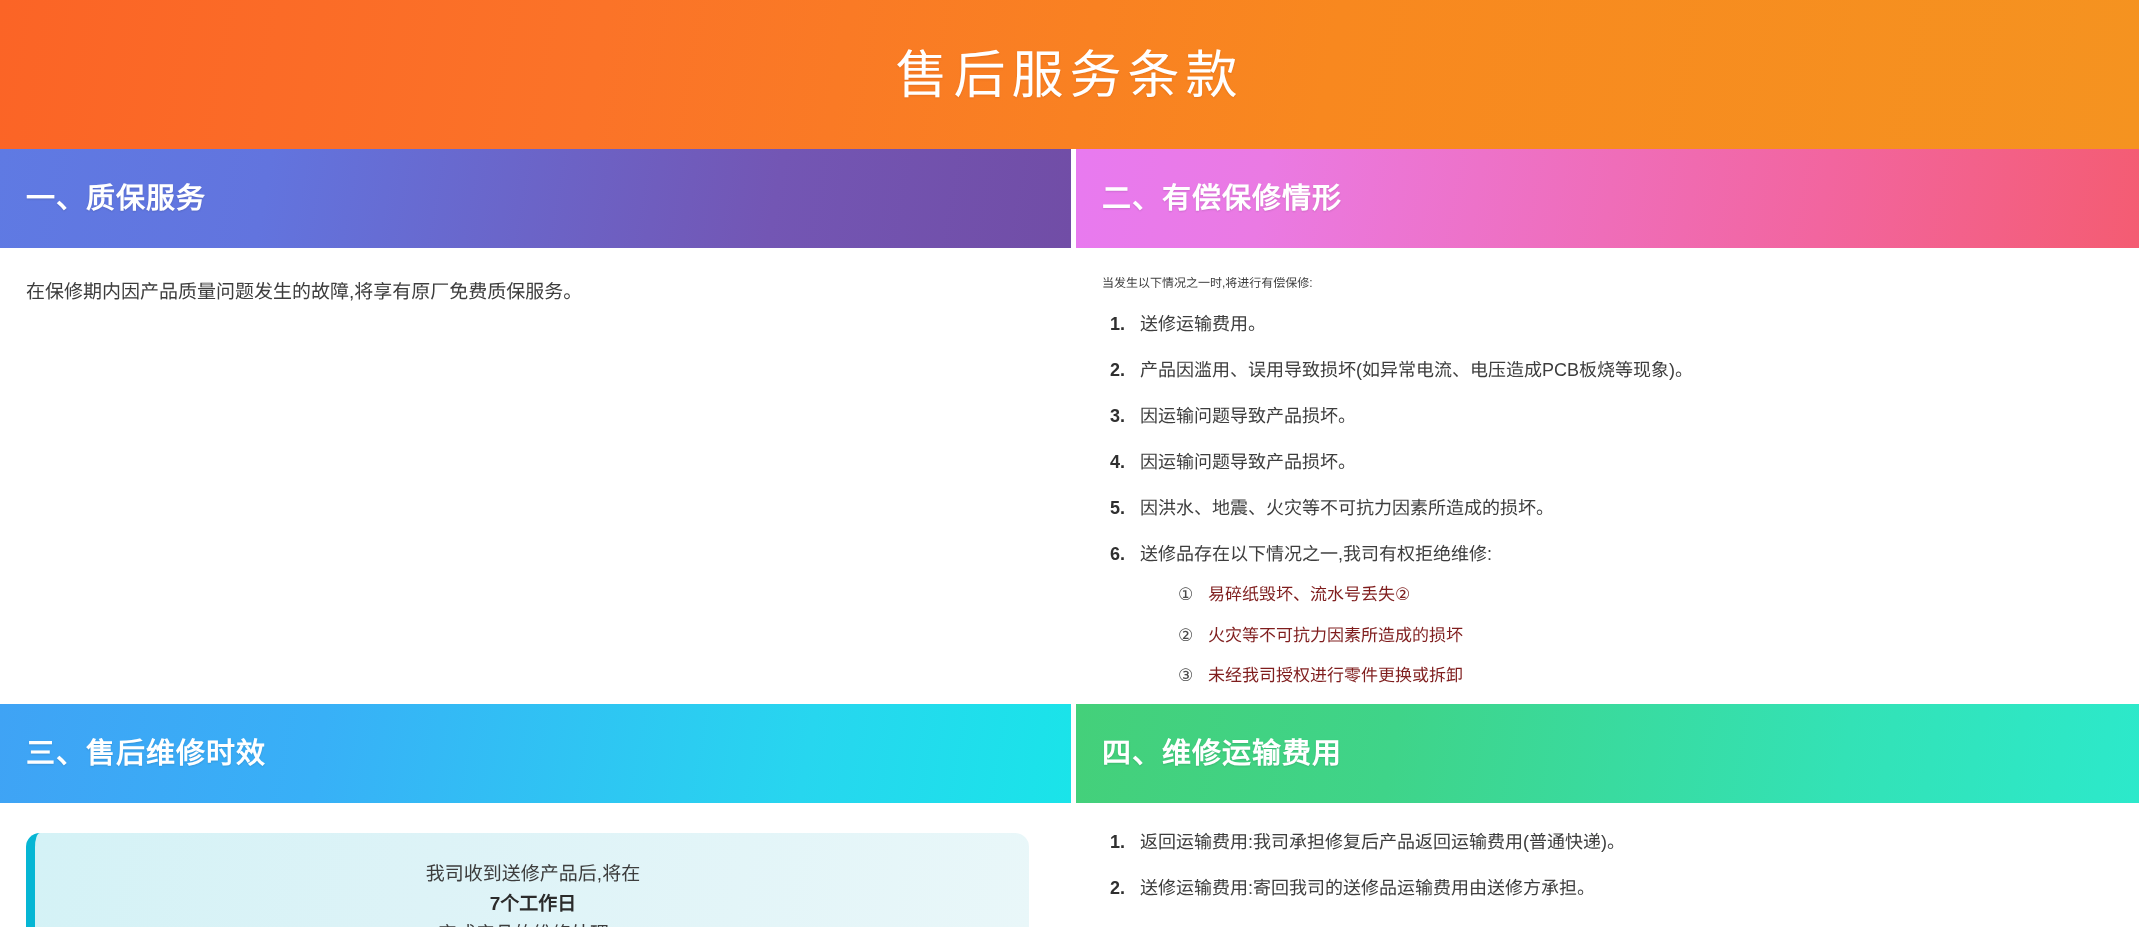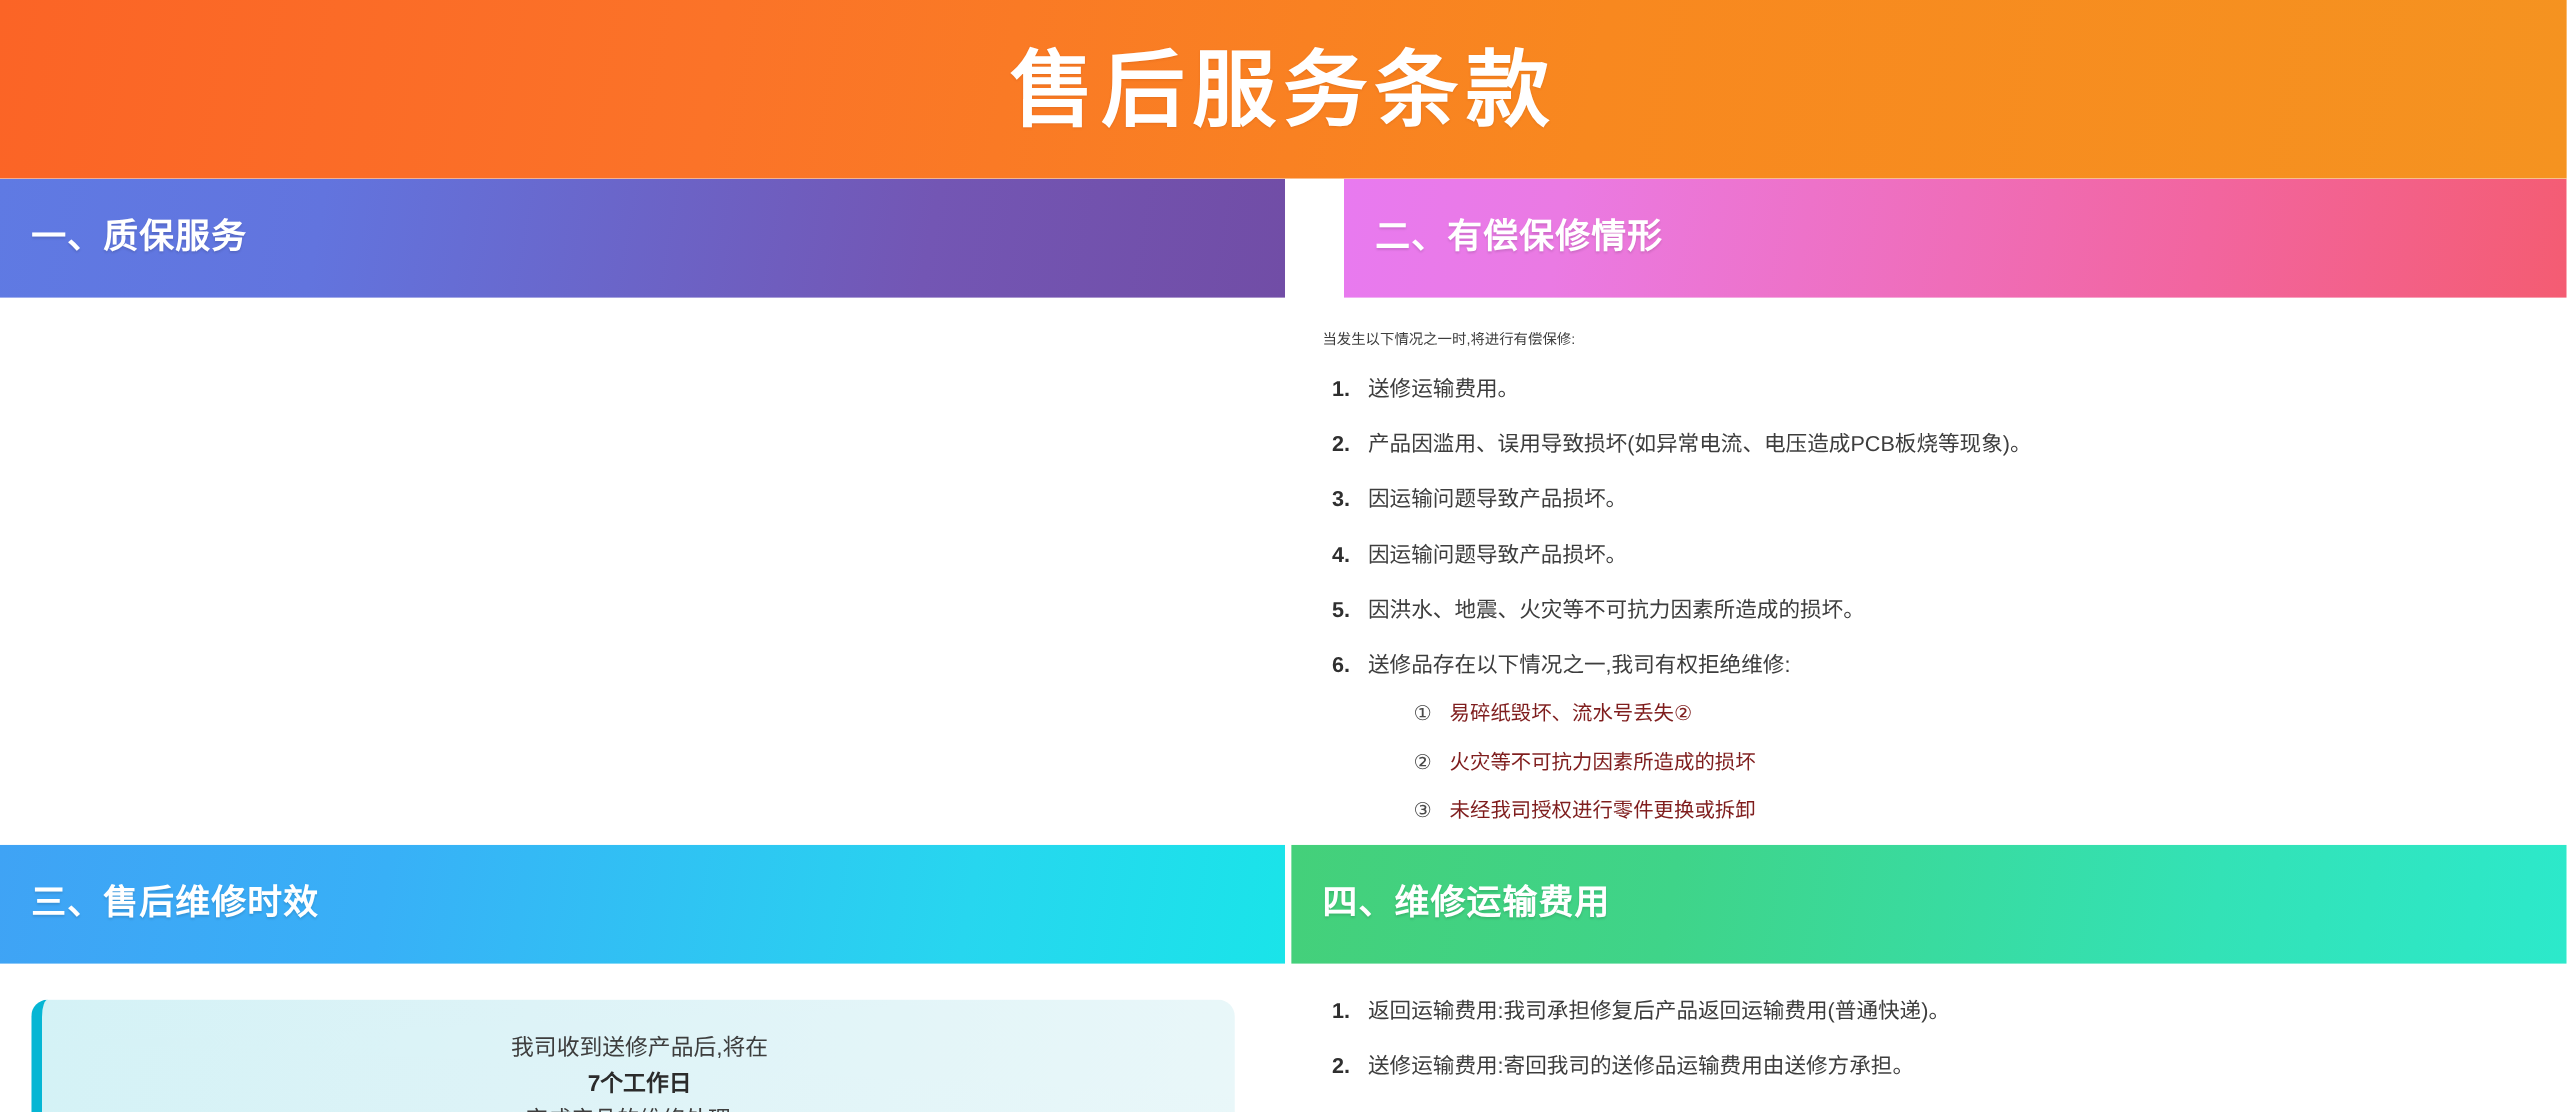--- a/index.html
+++ b/index.html
@@ -28,22 +28,22 @@
   
   .banner {
     height: 149px;
     flex: 0 0 149px;
     background: linear-gradient(100deg, #fb6426 0%, #fb7328 28%, #f8881f 62%, #f59320 100%);
     display: flex;
     align-items: center;
     justify-content: center;
   }
   .banner-title {
-    font-size: 70px;
-    font-weight: bold;
+    font-size: 52px;
+    font-weight: normal;
     color: #ffffff;
     letter-spacing: 6px;
     line-height: 1;
     text-shadow: 0 1px 2px rgba(150, 55, 0, 0.18);
     text-align: right;
   }
 
   
   .grid {
     flex: 1 1 auto;
@@ -78,21 +78,21 @@
   .panel-head-title {
     font-size: 29px;
     font-weight: bold;
     color: #ffffff;
     letter-spacing: 1px;
     line-height: 1;
     text-shadow: 0 1px 2px rgba(0, 0, 0, 0.12);
   }
 
   .head-warranty   { background: linear-gradient(100deg, #5f7ae3 0%, #6274de 25%, #7356b4 72%, #714da6 100%); }
-  .head-paid       { background: linear-gradient(100deg, #e87af0 0%, #ea7ae3 18%, #f2659f 70%, #f45c72 100%); margin-left: 44px; }
+  .head-paid       { background: linear-gradient(100deg, #e87af0 0%, #ea7ae3 18%, #f2659f 70%, #f45c72 100%); }
   .head-turnaround { background: linear-gradient(100deg, #3fa3f5 0%, #38b0f7 30%, #27d6ef 75%, #1ae4e9 100%); }
   .head-freight    { background: linear-gradient(100deg, #44d07a 0%, #3fd489 30%, #33e2b6 72%, #2ce9cb 100%); }
 
   .panel-body {
     flex: 1 1 auto;
     padding: 26px 30px 10px 26px;
     box-sizing: border-box;
     min-height: 0;
   }
 
@@ -193,20 +193,23 @@
 
   <header class="banner">
     <h1 class="banner-title">售后服务条款</h1>
   </header>
 
   <div class="grid">
 
     <section class="panel panel-r1c1">
       <div class="panel-head head-warranty">
         <span class="panel-head-title">一、质保服务</span>
+      </div>
+      <div class="panel-body">
+        <p class="para">在保修期内因产品质量问题发生的故障,将享有原厂免费质保服务。</p>
       </div>
     </section>
 
     <div class="col-gap" style="grid-column:2; grid-row:1;"></div>
 
     <section class="panel panel-r1c3">
       <div class="panel-head head-paid">
         <span class="panel-head-title">二、有偿保修情形</span>
       </div>
       <div class="panel-body">

